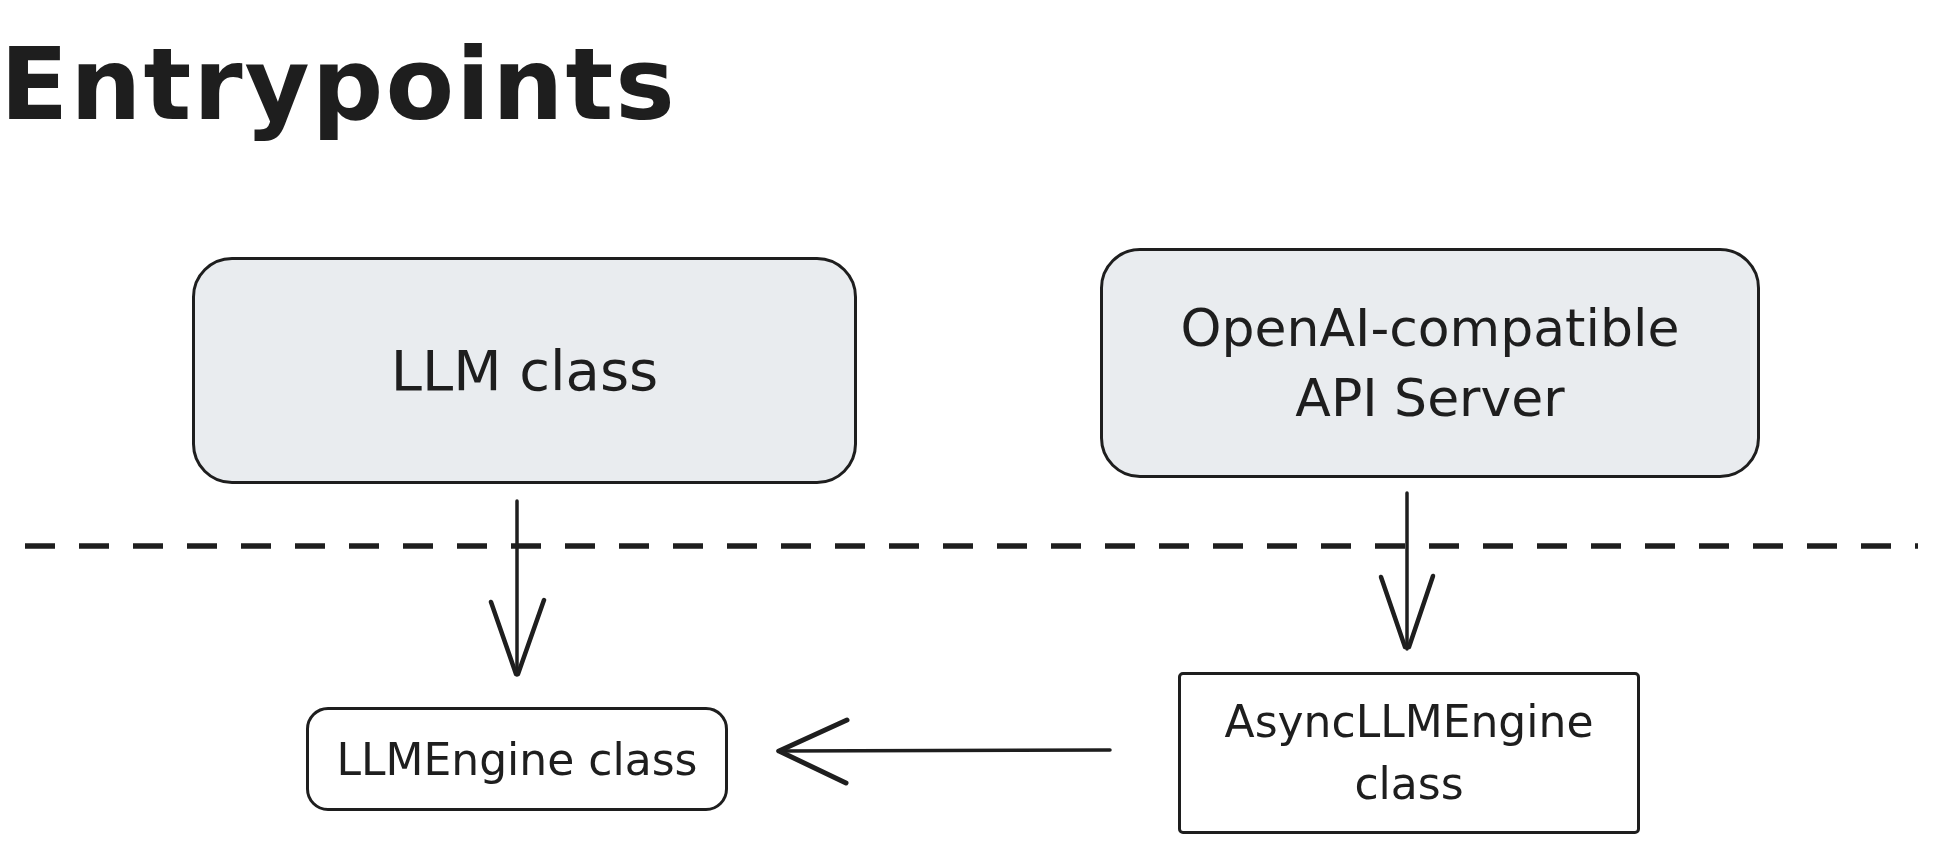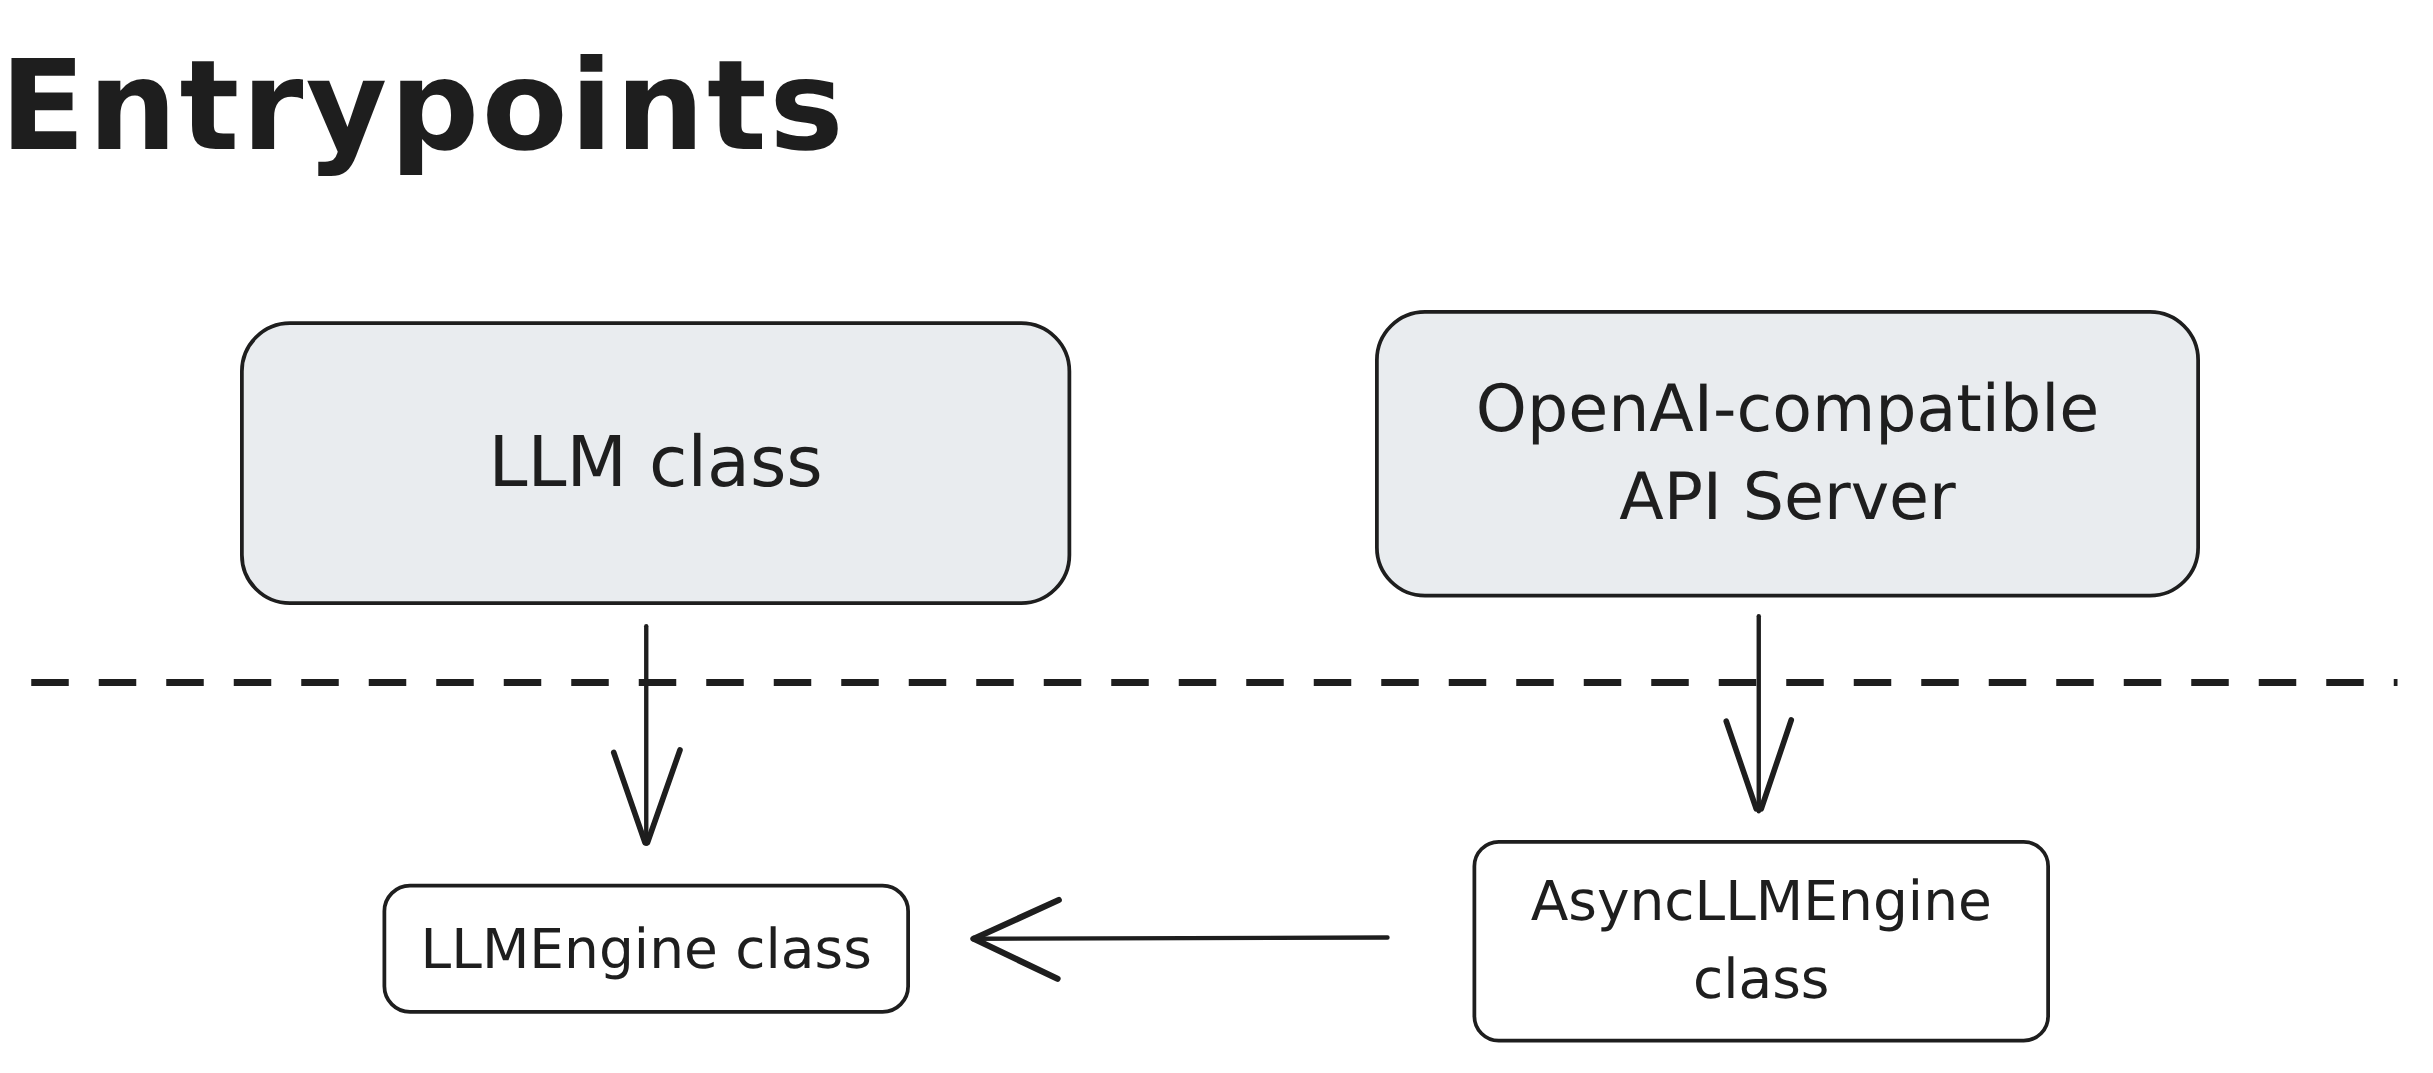--- a/index.html
+++ b/index.html
@@ -59,21 +59,21 @@
   #node-llm-engine {
     left: 306px; top: 707px;
     width: 422px; height: 104px;
     border-radius: 22px;
     border-width: 3px;
   }
   #node-llm-engine .label { font-size: 44px; }
   #node-async-llm-engine {
     left: 1178px; top: 672px;
     width: 462px; height: 162px;
-    border-radius: 21px;
+    border-radius: 5px;
     border-width: 3px;
   }
   #node-async-llm-engine .label { font-size: 44px; line-height: 1.4; }
   svg.connectors {
     position: absolute;
     left: 0; top: 0;
     width: 1946px;
     height: 858px;
     pointer-events: none;
     color: var(--ink, #1e1e1e);

